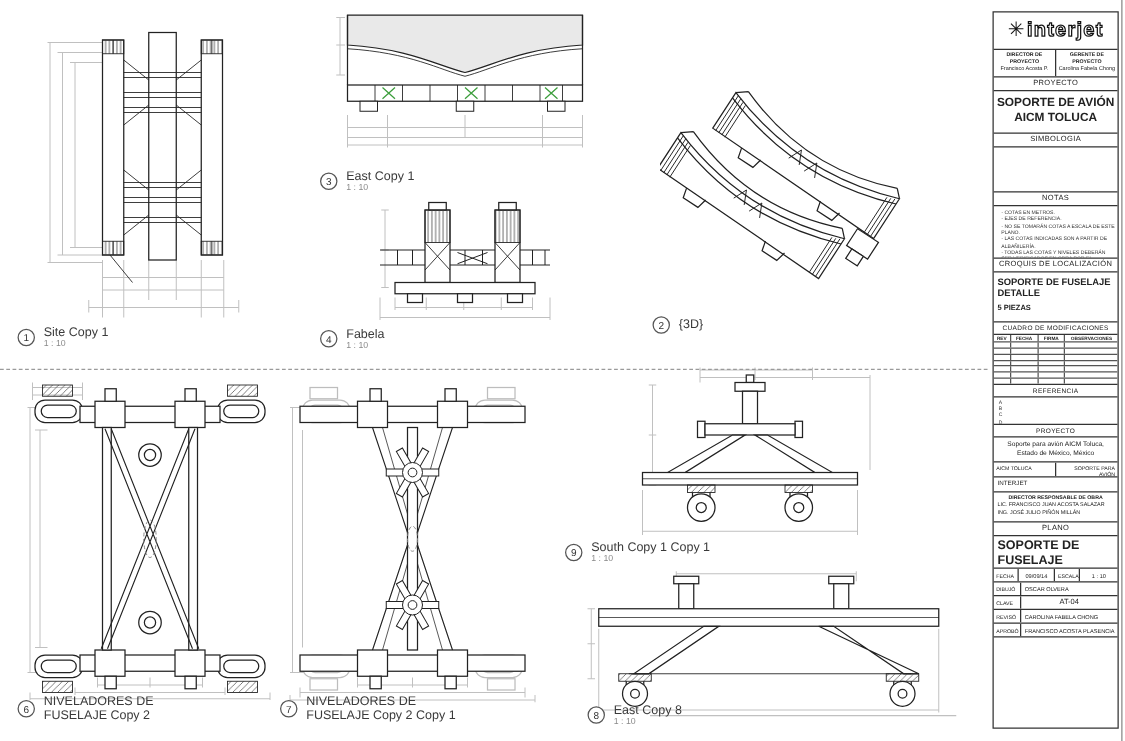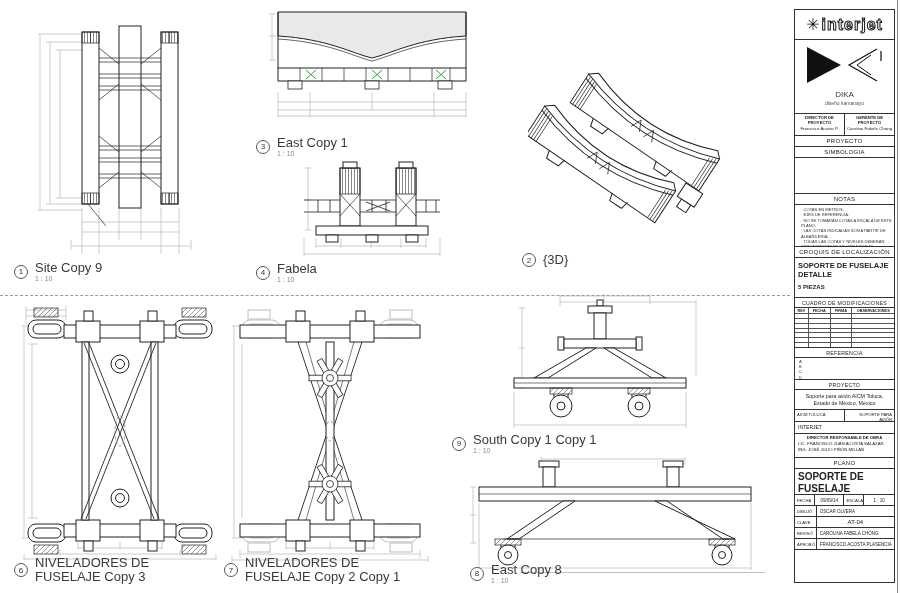--- a/index.html
+++ b/index.html
@@ -7,21 +7,21 @@
   .sheet{position:relative;width:900px;height:593px;background:#fff;overflow:hidden;
          font-family:"Liberation Sans", sans-serif;color:#222;}
   svg.dwg{position:absolute;}
   .dash{position:absolute;left:0;top:295px;width:790px;border-top:1px dashed #9a9a9a;}
   .ghline{position:absolute;height:1px;background:#c0c0c0;}
 
   
   .vl{position:absolute;display:grid;grid-template-columns:16px auto;column-gap:5px;align-items:center;}
   .vc{grid-row:1/3;width:14px;height:14px;border:1px solid #555;border-radius:50%;
       font-size:8px;display:flex;align-items:center;justify-content:center;color:#333;background:#fff;}
-  .vt{font-size:13px;color:#3a3a3a;white-space:nowrap;line-height:1.1;}
+  .vt{font-size:10px;color:#3a3a3a;white-space:nowrap;line-height:1.1;}
   .vs{font-size:7px;color:#8a8a8a;line-height:1;}
 
   
   .tb{position:absolute;left:794px;top:9px;width:101px;height:574px;border:1px solid #333;
       display:flex;flex-direction:column;background:#fff;}
   .tb>div,.tb>ul{border-bottom:1px solid #333;flex:none;overflow:hidden;}
   .edge{position:absolute;left:897px;top:0;width:1px;height:593px;background:#888;}
 
   .tb-brand{height:30px;display:flex;align-items:center;justify-content:center;gap:2px;}
   .star{font-size:16px;color:#111;line-height:1;}
@@ -352,42 +352,42 @@
       <circle cx="257" cy="100" r="10"></circle>
         <circle cx="257" cy="100" r="3.5"></circle>
     </g>
   </svg>
 
   <div class="ghline" style="left:520px;top:572px;width:245px"></div>
   <div class="dash"></div>
 
   <div class="vl" style="left:14px;top:261px">
     <span class="vc">1</span>
-    <span class="vt">Site Copy 9</span>
+    <span class="vt">Site Copy 1</span>
     <span class="vs">1 : 10</span>
   </div>
   <div class="vl" style="left:256px;top:136px">
     <span class="vc">3</span>
     <span class="vt">East Copy 1</span>
     <span class="vs">1 : 10</span>
   </div>
   <div class="vl" style="left:256px;top:262px">
     <span class="vc">4</span>
     <span class="vt">Fabela</span>
     <span class="vs">1 : 10</span>
   </div>
   <div class="vl" style="left:522px;top:253px">
     <span class="vc">2</span>
     <span class="vt">{3D}</span>
     <span class="vs"></span>
   </div>
   <div class="vl" style="left:14px;top:556px">
     <span class="vc">6</span>
     <span class="vt">NIVELADORES DE</span>
-    <span class="vt">FUSELAJE Copy 3</span>
+    <span class="vt">FUSELAJE Copy 2</span>
   </div>
   <div class="vl" style="left:224px;top:556px">
     <span class="vc">7</span>
     <span class="vt">NIVELADORES DE</span>
     <span class="vt">FUSELAJE Copy 2 Copy 1</span>
   </div>
   <div class="vl" style="left:452px;top:433px">
     <span class="vc">9</span>
     <span class="vt">South Copy 1 Copy 1</span>
     <span class="vs">1 : 10</span>
@@ -395,42 +395,33 @@
   <div class="vl" style="left:470px;top:563px">
     <span class="vc">8</span>
     <span class="vt">East Copy 8</span>
     <span class="vs">1 : 10</span>
   </div>
 
   <div class="tb">
     <div class="tb-brand">
       <span class="star">✳</span>
       <span class="bword">interjet</span>
-    </div>
-    <div class="tb-dika">
-      <svg width="92" height="44" viewBox="0 0 92 44">
-        <polygon points="8,4 8,40 42,22" fill="#111"></polygon>
-        <polyline points="78,6 50,22 78,38" fill="none" stroke="#111" stroke-width="1.2"></polyline>
-        <polyline points="72,12 58,22 72,32" fill="none" stroke="#111" stroke-width="1"></polyline>
-        <path d="M82,8 V18" stroke="#111" stroke-width="1.2" fill="none"></path>
-      </svg>
-      <div class="dika-t">DIKA</div>
-      <div class="dika-s">diseño kamanayo</div>
     </div>
     <div class="tb-dir">
       <div class="cell">
         <div class="lbl">DIRECTOR DE PROYECTO</div>
         <div class="val">Francisco Acosta P.</div>
       </div>
       <div class="cell">
         <div class="lbl">GERENTE DE PROYECTO</div>
         <div class="val">Carolina Fabela Chong</div>
       </div>
     </div>
     <div class="hdr">PROYECTO</div>
+    <div class="tb-ptitle">SOPORTE DE AVIÓN AICM TOLUCA</div>
     <div class="hdr">SIMBOLOGIA</div>
     <div class="tb-simb"></div>
     <div class="hdr">NOTAS</div>
     <ul class="tb-notas">
       <li>COTAS EN METROS.</li>
       <li>EJES DE REFERENCIA.</li>
       <li>NO SE TOMARÁN COTAS A ESCALA DE ESTE PLANO.</li>
       <li>LAS COTAS INDICADAS SON A PARTIR DE ALBAÑILERÍA.</li>
       <li>TODAS LAS COTAS Y NIVELES DEBERÁN SER VERIFICADOS EN OBRA POR EL CONTRATISTA.</li>
 

